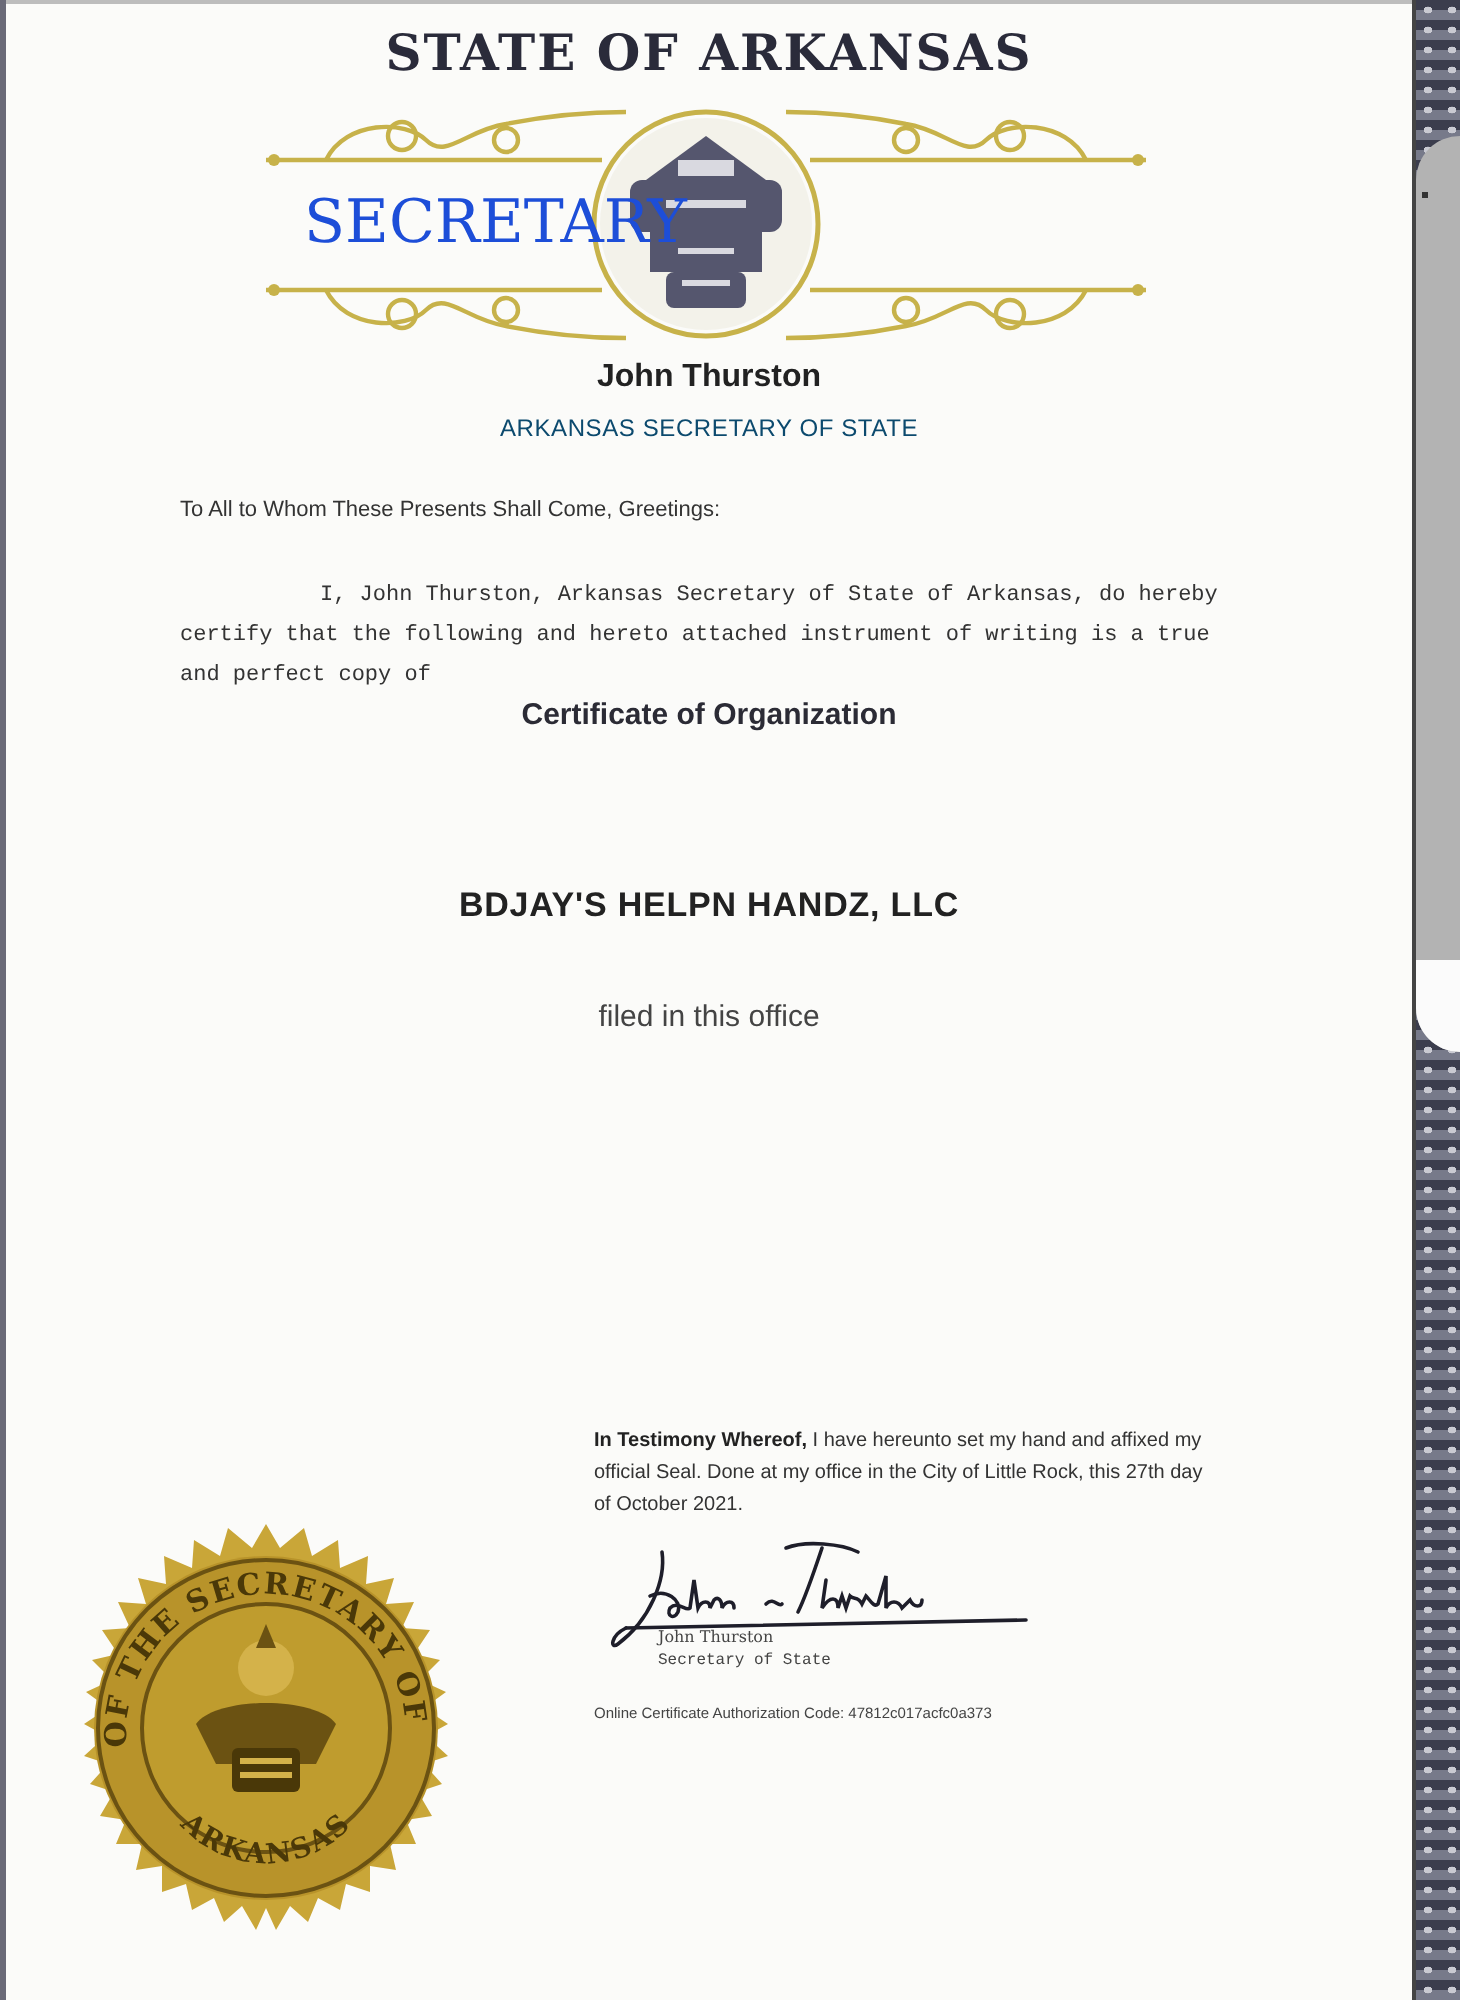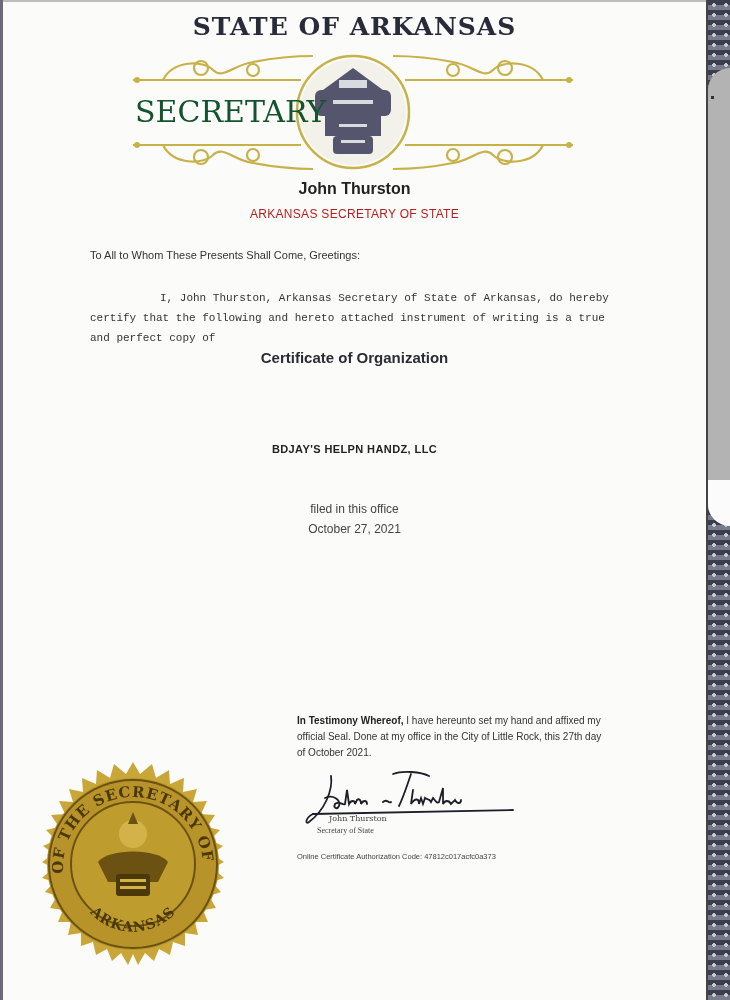--- a/index.html
+++ b/index.html
@@ -51,58 +51,59 @@
       color: #2a2b3a;
     }
     .banner {
       position: absolute; left: 130px; top: 48px; width: 440px; height: 124px;
     }
     .banner svg { position: absolute; left: 0; top: 0; }
     .banner-left, .banner-right {
       position: absolute; top: 44px;
       font-family: "DejaVu Serif", serif;
       font-size: 30px;
-      color: #14532d;
+      color: #1d4ed8;
       letter-spacing: 0px;
+      margin-left: 17px;
     }
     .banner-left { left: 2px; }
     .banner-right { left: 296px; }
 
     .center-text { position: absolute; left: 0; width: 703px; text-align: center; }
     .name { top: 178px; font-size: 16px; font-weight: bold; color: #222; }
-    .office { top: 205px; font-size: 12px; color: #b91c1c; letter-spacing: 0.3px; }
+    .office { top: 205px; font-size: 12px; color: #0c4a6e; letter-spacing: 0.3px; }
 
     .greeting {
       position: absolute; left: 87px; top: 247px; font-size: 11px; color: #333;
     }
     .para {
       position: absolute; left: 87px; top: 286px; width: 540px;
       font-size: 11px; line-height: 20px; color: #333; text-indent: 70px; font-family: Liberation Mono, monospace;
     }
     .cert-title { top: 347px; font-size: 15px; font-weight: bold; color: #2b2b35; }
     .of { top: 394px; font-size: 10px; color: #555; }
-    .company { top: 441px; font-size: 11px; font-weight: bold; color: #222; letter-spacing: 0.4px; }
-    .filed { top: 497px; font-size: 12px; color: #444; line-height: 20px; }
+    .company { top: 441px; font-size: 17px; font-weight: bold; color: #222; letter-spacing: 0.4px; }
+    .filed { top: 497px; font-size: 15px; color: #444; line-height: 20px; }
 
     .testimony {
       position: absolute; left: 294px; top: 711px; width: 310px;
       font-size: 10px; line-height: 16px; color: #333;
     }
     .testimony b { color: #222; }
 
     .signature {
       position: absolute; left: 300px; top: 768px; width: 220px; height: 60px;
     }
     .sig-name {
       position: absolute; left: 326px; top: 812px;
       font-family: "DejaVu Serif", serif; font-size: 8px; color: #444;
     }
     .sig-title {
-      position: absolute; left: 314px; top: 824px;
-      font-family: Liberation Serif, serif; font-size: 8px; color: #444;
+      position: absolute; left: 326px; top: 824px;
+      font-family: Liberation Mono, monospace; font-size: 8px; color: #444;
     }
     .auth {
       position: absolute; left: 294px; top: 847px; width: 330px;
       font-size: 7.5px; line-height: 16px; color: #444;
     }
 
     .seal {
       position: absolute; left: 25px; top: 760px; width: 210px; height: 210px;
     }
   </style>
@@ -160,21 +161,20 @@
   <div class="center-text name">John Thurston</div>
   <div class="center-text office">ARKANSAS SECRETARY OF STATE</div>
 
   <div class="greeting">To All to Whom These Presents Shall Come, Greetings:</div>
   <div class="para">I, John Thurston, Arkansas Secretary of State of Arkansas, do hereby certify that the following and hereto attached instrument of writing is a true and perfect copy of</div>
 
   <div class="center-text cert-title">Certificate of Organization</div>
   <div class="center-text company">BDJAY'S HELPN HANDZ, LLC</div>
   <div class="center-text filed">
     <div>filed in this office</div>
-    <div>October 27, 2021</div>
   </div>
 
   <div class="testimony">
     <b>In Testimony Whereof,</b><span> I have hereunto set my hand and affixed my official Seal. Done at my office in the City of Little Rock, this 27th day of October 2021.</span>
   </div>
 
   <svg class="signature" viewBox="0 0 220 60">
     <g fill="none" stroke="#1e1e2a" stroke-width="1.8" stroke-linecap="round">
       <path d="M28 6 C30 20, 22 40, 6 52 C2 55, 2 48, 10 44"></path>
       <path d="M22 28 C30 24, 38 30, 36 36 C34 40, 30 38, 32 34 C36 30, 40 36, 42 34 L44 20 L46 34 C48 30, 52 30, 52 34 L54 30 C56 28, 58 30, 58 34 C60 30, 64 30, 64 34"></path>

